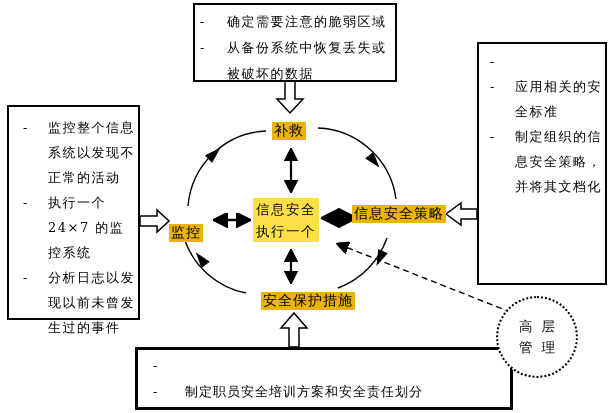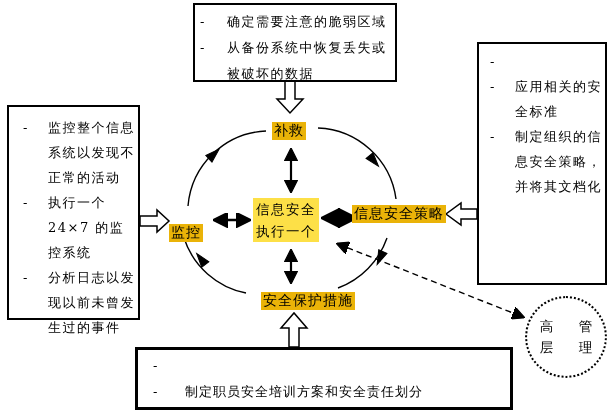--- a/index.html
+++ b/index.html
@@ -32,23 +32,23 @@
     font-size:14px; letter-spacing:1px; white-space:nowrap; background:#eab308; padding:0 2px;
   }
   .hub {
     position:absolute; left:286px; top:220px; transform:translate(-50%,-50%);
     font-size:13.5px; letter-spacing:1.5px; line-height:22px; text-align:center;
     white-space:nowrap; background:#fde047; padding:0 3px;
   }
 
   
   .mgmt-circle {
-    position:absolute; left:525px; top:296px; width:82px; height:82px;
+    position:absolute; left:496px; top:296px; width:82px; height:82px;
     border:2px dotted #000; border-radius:50%; box-sizing:border-box;
-    display:flex; flex-direction:row; justify-content:center; align-items:center;
+    display:flex; flex-direction:column; justify-content:center; align-items:center;
     font-size:13.5px; line-height:21px; background:#ffffff;
   }
   .mgmt-line { letter-spacing:9px; padding-left:9px; text-align:center; }
 
   svg path, svg line { stroke:#000000; }
 </style>
 </head>
 <body>
 
 <div class="canvas">

